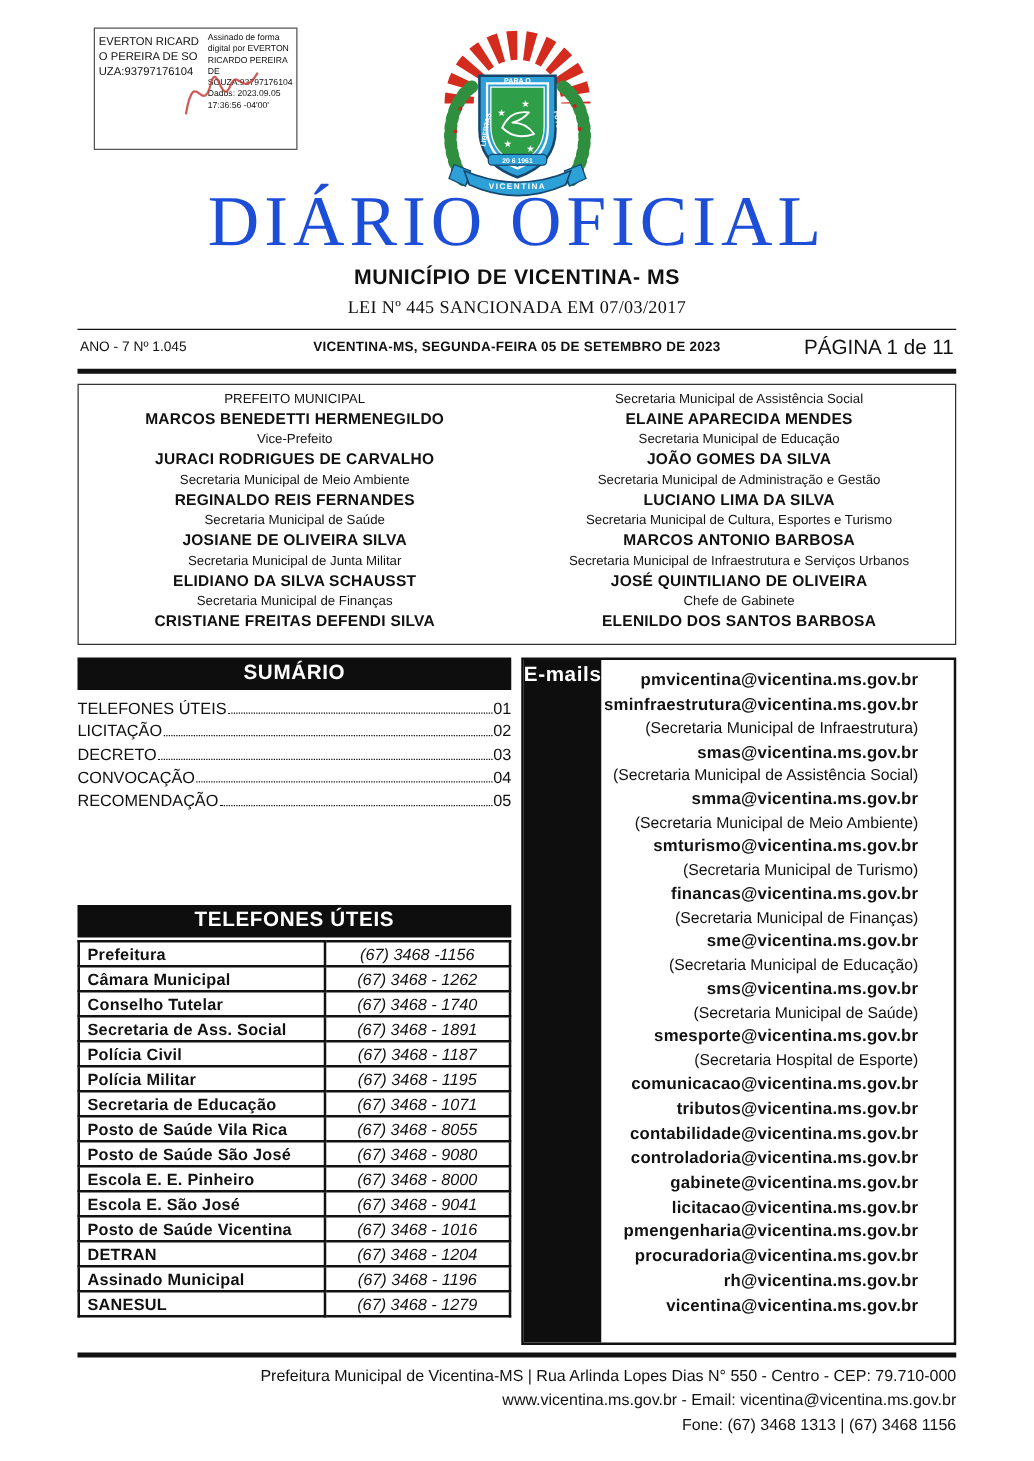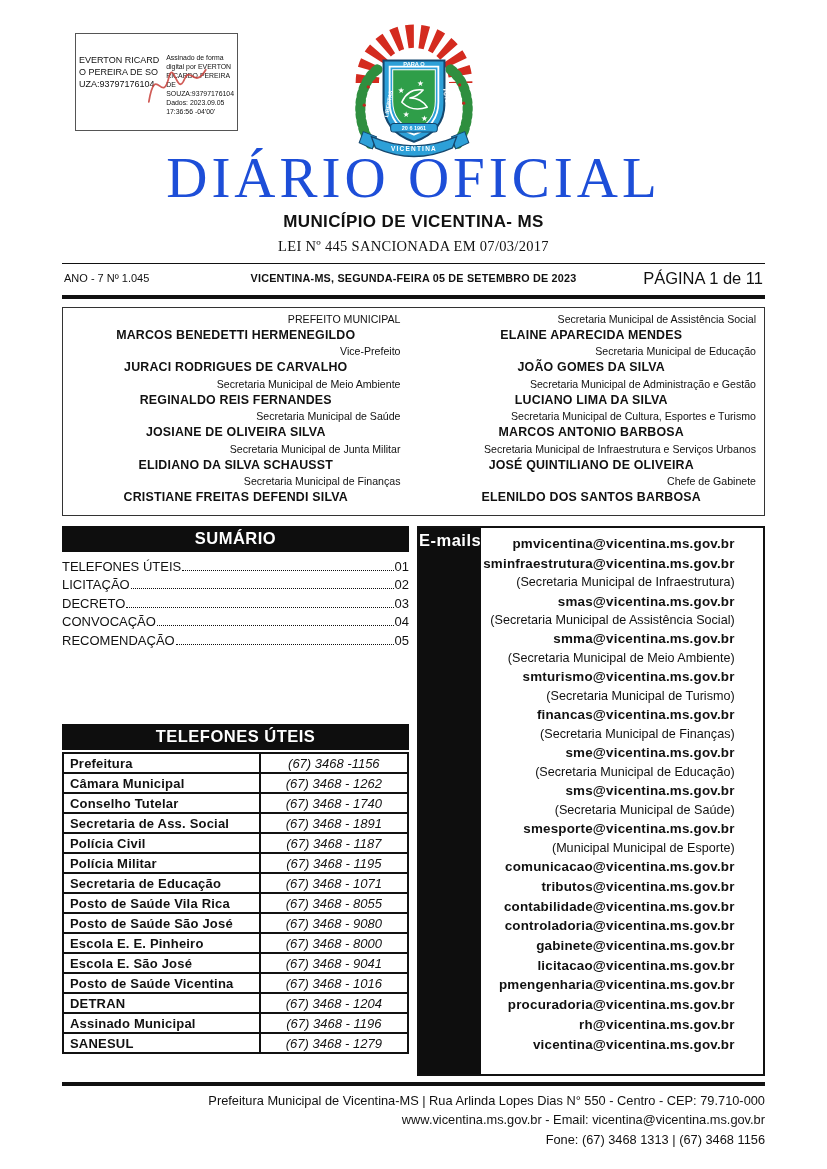--- a/index.html
+++ b/index.html
@@ -4,22 +4,22 @@
 <style>
   * { margin:0; padding:0; box-sizing:border-box; }
   html,body { background:#e8e8e8; }
   .page {
     width:827px; height:1169px; margin:0 auto; position:relative;
     background:#ffffff; color:#111; font-family:"Liberation Sans", sans-serif;
     overflow:hidden;
   }
   
   .sig-box {
-    position:absolute; left:75px; top:33px; width:163px; height:98px;
-    border:1.5px solid #555; display:flex; padding:20px 3px; gap:3px;
+    position:absolute; left:75px; top:22px; width:163px; height:98px;
+    border:1.5px solid #555; display:flex; padding:4px 3px; gap:3px;
     background:#fff;
   }
   .sig-left { width:92px; font-size:9px; line-height:1.35; word-break:break-all; }
   .sig-right { flex:1; font-size:6.9px; line-height:1.3; }
   .sig-flourish { position:absolute; left:55px; top:6px; width:95px; height:85px; pointer-events:none; }
   
   .crest-wrap { position:absolute; left:50%; top:24px; transform:translateX(-50%); }
   
   .masthead { padding-top:148px; text-align:center; }
   .mast-title {
@@ -35,21 +35,21 @@
   .info-bar { display:flex; align-items:center; padding:5px 2px 7px; }
   .info-edition { font-size:11px; width:170px; }
   .info-date { flex:1; text-align:center; font-size:10.8px; font-weight:bold; letter-spacing:.2px; }
   .info-page { width:170px; text-align:right; font-size:16.5px; }
   
   .officials {
     border:1.6px solid #333; margin-top:8px; display:flex; gap:26px;
     padding:5px 8px 7px;
   }
   .off-col { flex:1; }
-  .off-role { font-size:10.6px; line-height:1.3; text-align:right; }
+  .off-role { font-size:10.6px; line-height:1.3; text-align:center; }
   .off-name { font-size:12.4px; font-weight:bold; text-align:center; line-height:1.35; margin-bottom:2px; letter-spacing:.2px; }
   
   .columns { display:flex; margin-top:10px; gap:8px; align-items:stretch; }
   .col-left { width:347px; }
   .col-right { flex:1; }
   .bar-header {
     background:#0e0e0e; color:#fff; font-weight:bold; text-align:center;
     font-size:16.5px; padding:3px 0 4px; letter-spacing:.5px;
   }
   
@@ -354,21 +354,21 @@
     <div class="email-note">(Secretaria Municipal de Educação)</div>
   </div>
 
   <div>
     <div class="email">sms@vicentina.ms.gov.br</div>
     <div class="email-note">(Secretaria Municipal de Saúde)</div>
   </div>
 
   <div>
     <div class="email">smesporte@vicentina.ms.gov.br</div>
-    <div class="email-note">(Municipal Municipal de Esporte)</div>
+    <div class="email-note">(Secretaria Hospital de Esporte)</div>
   </div>
 
   <div>
     <div class="email">comunicacao@vicentina.ms.gov.br</div>
 
   </div>
 
   <div>
     <div class="email">tributos@vicentina.ms.gov.br</div>
 

